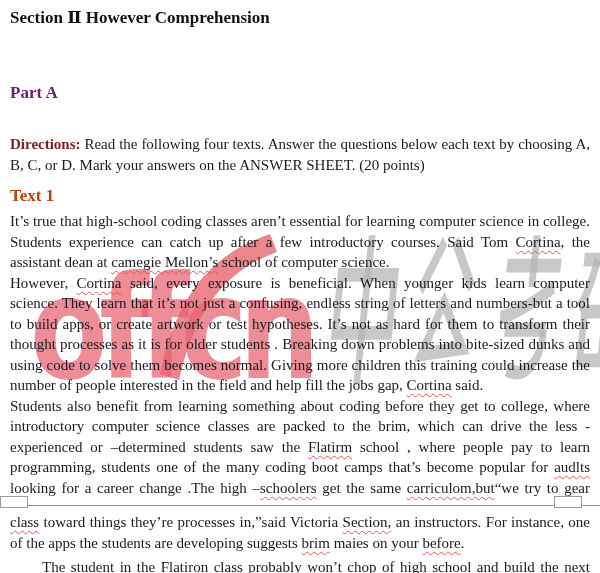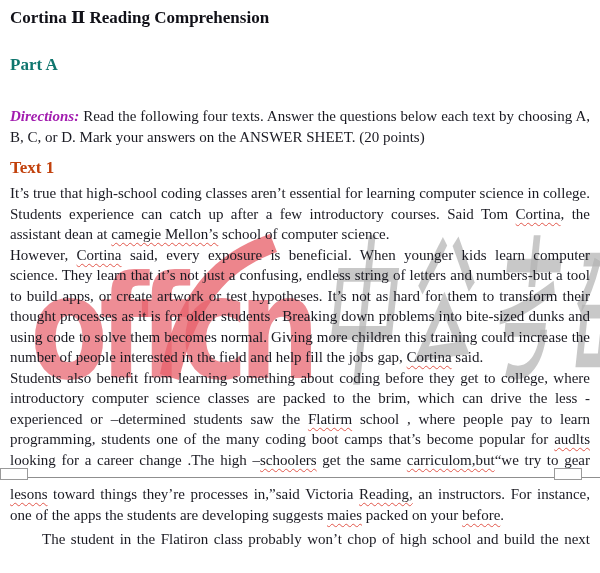--- a/index.html
+++ b/index.html
@@ -67,33 +67,33 @@
     padding: 0 10px;
   }
   h1.section-title {
     margin: 6px 0 0 0;
     font-size: 17px;
     line-height: 24px;
     font-weight: bold;
     color: #111118;
   }
   h2.part-label {
-    margin: 24px 0 0 0;
+    margin: 52px 0 0 0;
     font-size: 17px;
     line-height: 22px;
     font-weight: bold;
-    color: #0f766e;
+    color: #701a75;
   }
   p.directions {
     margin: 30px 0 0 0;
     font-size: 15px;
     line-height: 20.5px;
     text-align: justify;
   }
-  p.directions b { color: #a21caf; font-style: italic; }
+  p.directions b { color: #7f1d1d; }
   h2.text-label {
     margin: 10px 0 4px 0;
     font-size: 17px;
     line-height: 22px;
     font-weight: bold;
     color: #c2410c;
   }
   .passage { margin-top: 3px; }
   .passage p.para {
     margin: 0;
@@ -165,30 +165,30 @@
       <path d="M344 56 H372 V88 H344 Z"></path>
       <path d="M384 28 H432"></path>
       <path d="M384 52 H434"></path>
       <path d="M404 52 C402 68 396 82 386 94"></path>
       <path d="M420 52 V94"></path>
     </svg>
     <span class="sr">中公考研</span>
   </div>
 
   <div class="content">
-    <h1 class="section-title">Cortina Ⅱ Reading Comprehension</h1>
+    <h1 class="section-title">Section Ⅱ However Comprehension</h1>
     <h2 class="part-label">Part A</h2>
     <p class="directions"><b>Directions:</b><span> Read the following four texts. Answer the questions below each text by choosing A, B, C, or D. Mark your answers on the ANSWER SHEET. (20 points)</span></p>
     <h2 class="text-label">Text 1</h2>
     <div class="passage">
         <p class="para"><span>It’s true that high-school coding classes aren’t essential for learning computer science in college. Students experience can catch up after a few introductory courses. Said Tom </span><span class="misspelled">Cortina</span><span>, the assistant dean at </span><span class="misspelled">camegie Mellon’s</span><span> school of computer science.</span></p>
         <p class="para"><span>However, </span><span class="misspelled">Cortina</span><span> said, every exposure is beneficial. When younger kids learn computer science. They learn that it’s not just a confusing, endless string of letters and numbers-but a tool to build apps, or create artwork or test hypotheses. It’s not as hard for them to transform their thought processes as it is for older students . Breaking down problems into bite-sized dunks and using code to solve them becomes normal. Giving more children this training could increase the number of people interested in the field and help fill the jobs gap, </span><span class="misspelled">Cortina</span><span> said.</span></p>
         <p class="para jlast"><span>Students also benefit from learning something about coding before they get to college, where introductory computer science classes are packed to the brim, which can drive the less -experienced or –determined students saw the </span><span class="misspelled">Flatirm</span><span> school , where people pay to learn programming, students one of the many coding boot camps that’s become popular for </span><span class="misspelled">audlts</span><span> looking for a career change .The high –</span><span class="misspelled">schoolers</span><span> get the same </span><span class="misspelled">carriculom,but</span><span>“we try to gear</span></p>
         <div class="pagebreak">
           <span class="pb-edge pb-left"></span>
           <span class="pb-edge pb-right"></span>
         </div>
-        <p class="para"><span class="misspelled">lesons</span><span> toward things they’re processes in,”said Victoria </span><span class="misspelled">Reading,</span><span> an instructors. For instance, one of the apps the students are developing suggests </span><span class="misspelled">maies</span><span> packed on your </span><span class="misspelled">before</span><span>.</span></p>
+        <p class="para"><span class="misspelled">class</span><span> toward things they’re processes in,”said Victoria </span><span class="misspelled">Section,</span><span> an instructors. For instance, one of the apps the students are developing suggests </span><span class="misspelled">brim</span><span> maies on your </span><span class="misspelled">before</span><span>.</span></p>
         <p class="para indent jlast"><span>The student in the Flatiron class probably won’t chop of high school and build the next</span></p>
       </div>
   </div>
 
 </div>
 
 </body></html>

